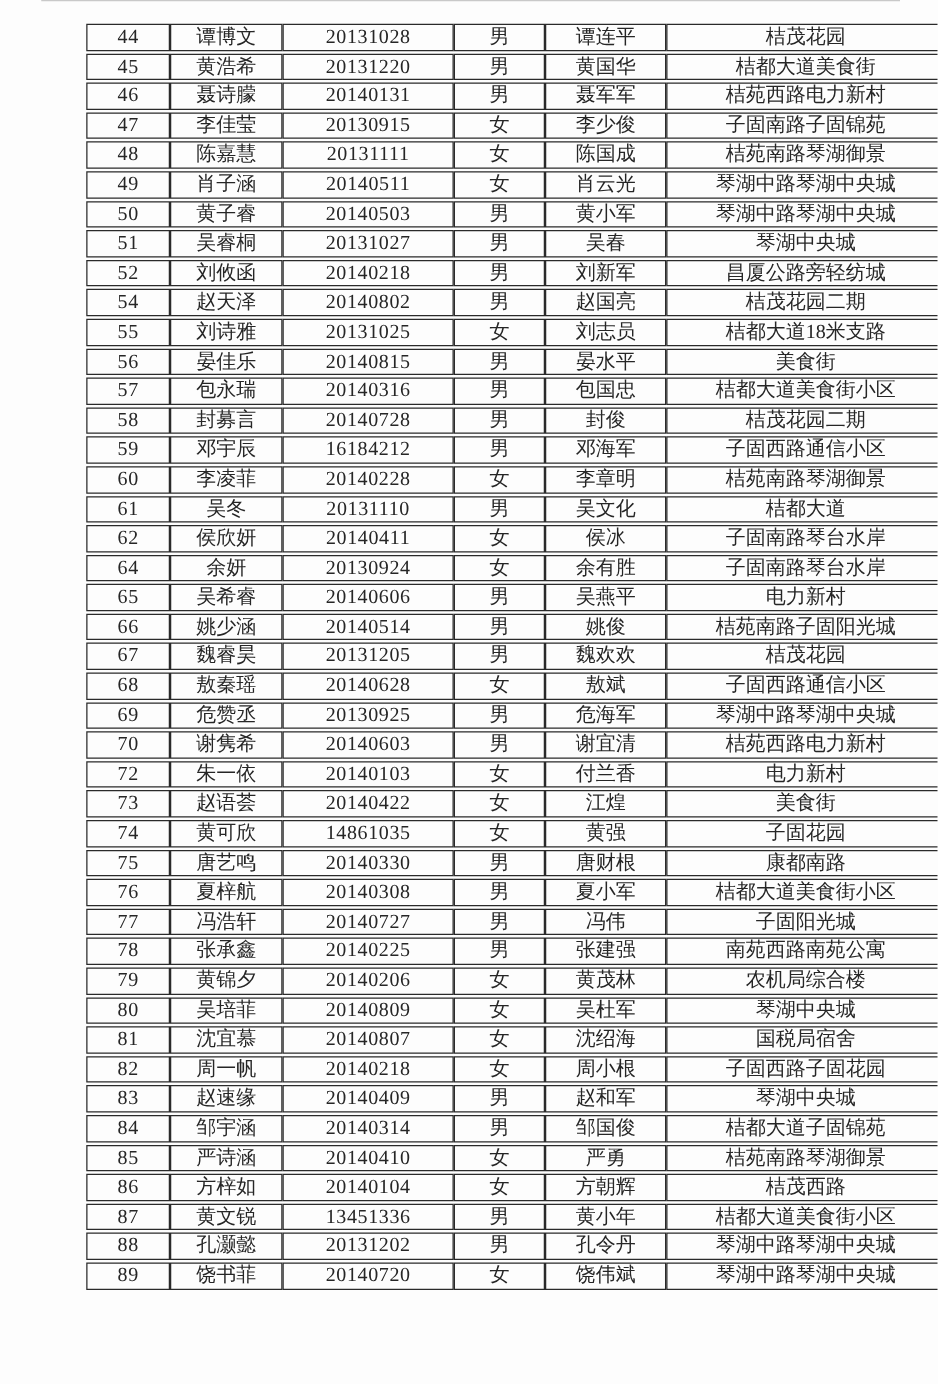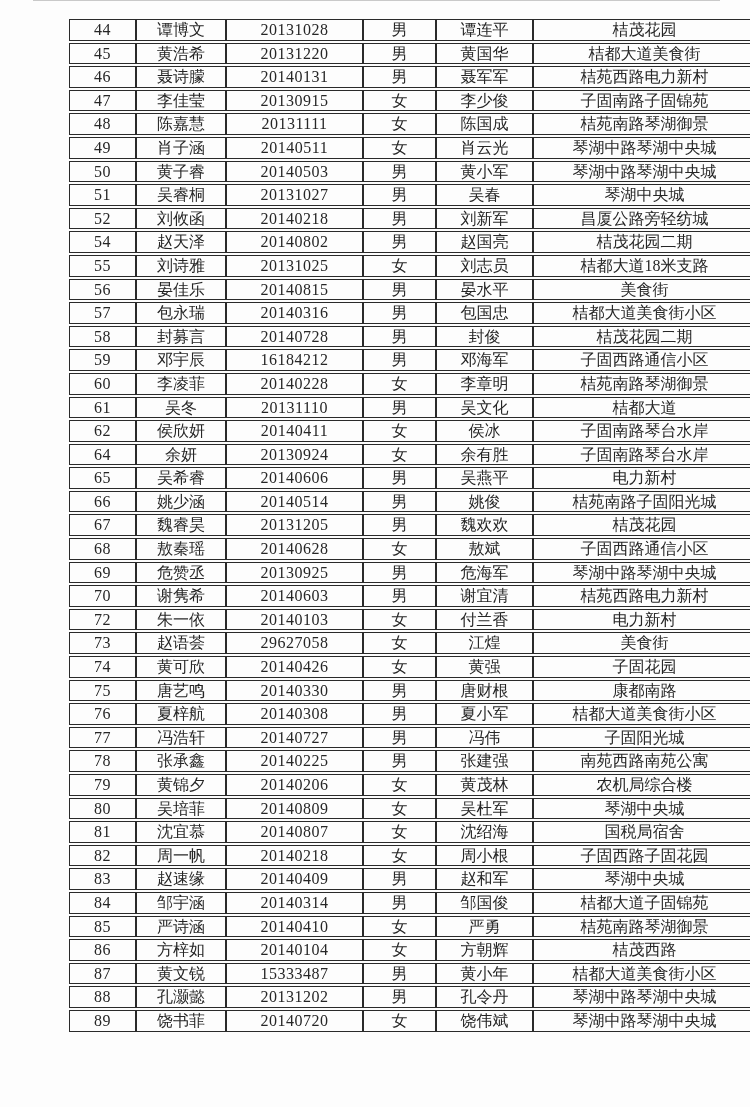--- a/index.html
+++ b/index.html
@@ -300,30 +300,30 @@
     <td>朱一依</td>
     <td class="dob">20140103</td>
     <td>女</td>
     <td>付兰香</td>
     <td>电力新村</td>
   </tr>
 
   <tr>
     <td class="num">73</td>
     <td>赵语荟</td>
-    <td class="dob">29627058</td>
+    <td class="dob">20140422</td>
     <td>女</td>
     <td>江煌</td>
     <td>美食街</td>
   </tr>
 
   <tr>
     <td class="num">74</td>
     <td>黄可欣</td>
-    <td class="dob">20140426</td>
+    <td class="dob">14861035</td>
     <td>女</td>
     <td>黄强</td>
     <td>子固花园</td>
   </tr>
 
   <tr>
     <td class="num">75</td>
     <td>唐艺鸣</td>
     <td class="dob">20140330</td>
     <td>男</td>
@@ -426,21 +426,21 @@
     <td>方梓如</td>
     <td class="dob">20140104</td>
     <td>女</td>
     <td>方朝辉</td>
     <td>桔茂西路</td>
   </tr>
 
   <tr>
     <td class="num">87</td>
     <td>黄文锐</td>
-    <td class="dob">15333487</td>
+    <td class="dob">13451336</td>
     <td>男</td>
     <td>黄小年</td>
     <td>桔都大道美食街小区</td>
   </tr>
 
   <tr>
     <td class="num">88</td>
     <td>孔灏懿</td>
     <td class="dob">20131202</td>
     <td>男</td>

